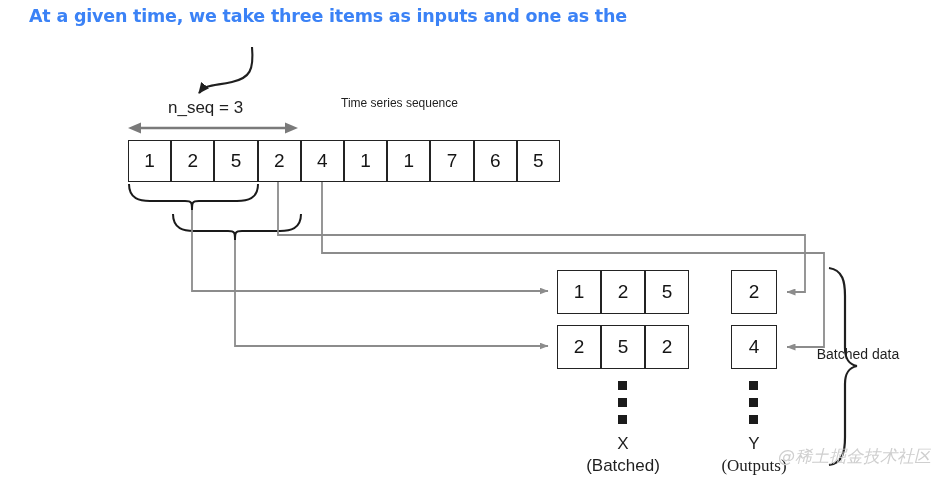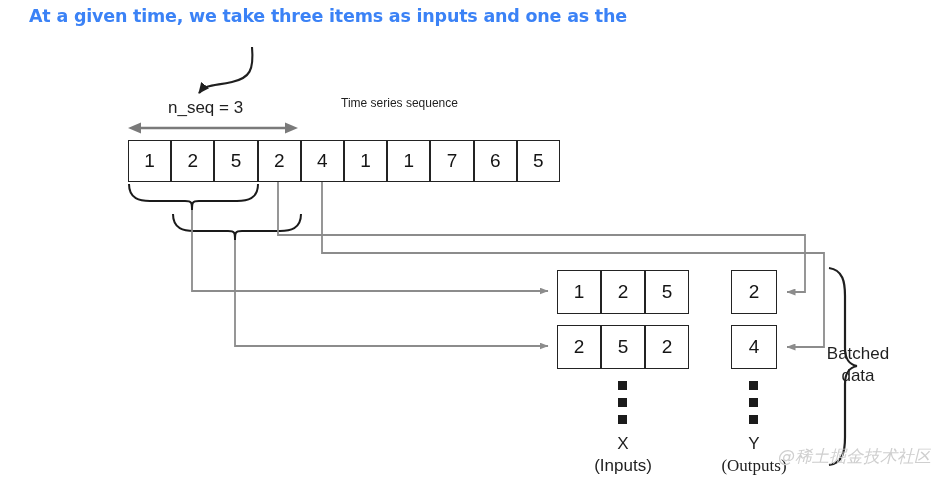--- a/index.html
+++ b/index.html
@@ -47,21 +47,21 @@
     font-size: 17px;
   }
   .lbl-series {
     left: 341px;
     top: 96px;
     font-size: 12px;
   }
   .lbl-batched {
     left: 858px;
     top: 343px;
-    font-size: 17px;
+    font-size: 14px;
     line-height: 22px;
     text-align: center;
     transform: translateX(-50%);
     white-space: normal;
     width: 100px;
   }
   .lbl-x {
     left: 623px;
     top: 434px;
     font-size: 17px;
@@ -183,21 +183,21 @@
     <g fill="none" stroke="#1f1f1f" stroke-width="2.2">
       <path d="M829,268 C843,270 845,282 845,296 L845,348 C845,358 848,364 857,366"></path>
       <path d="M829,465 C843,463 845,451 845,437 L845,384 C845,374 848,368 857,366"></path>
     </g>
   </svg>
 
   <div class="lbl lbl-nseq">n_seq = 3</div>
   <div class="lbl lbl-series">Time series sequence</div>
   <div class="lbl lbl-batched">Batched data</div>
   <div class="lbl lbl-x">X</div>
-  <div class="lbl lbl-xsub">(Inputs)</div>
+  <div class="lbl lbl-xsub">(Batched)</div>
   <div class="lbl lbl-y">Y</div>
   <div class="lbl lbl-ysub">(Outputs)</div>
 
   <div id="seq-container">
       <div class="cell seq-cell" style="left: 128px; width: 43.2px;">1</div>
       <div class="cell seq-cell" style="left: 171.2px; width: 43.2px;">2</div>
       <div class="cell seq-cell" style="left: 214.4px; width: 43.2px;">5</div>
       <div class="cell seq-cell" style="left: 257.6px; width: 43.2px;">2</div>
       <div class="cell seq-cell" style="left: 300.8px; width: 43.2px;">4</div>
       <div class="cell seq-cell" style="left: 344px; width: 43.2px;">1</div>

